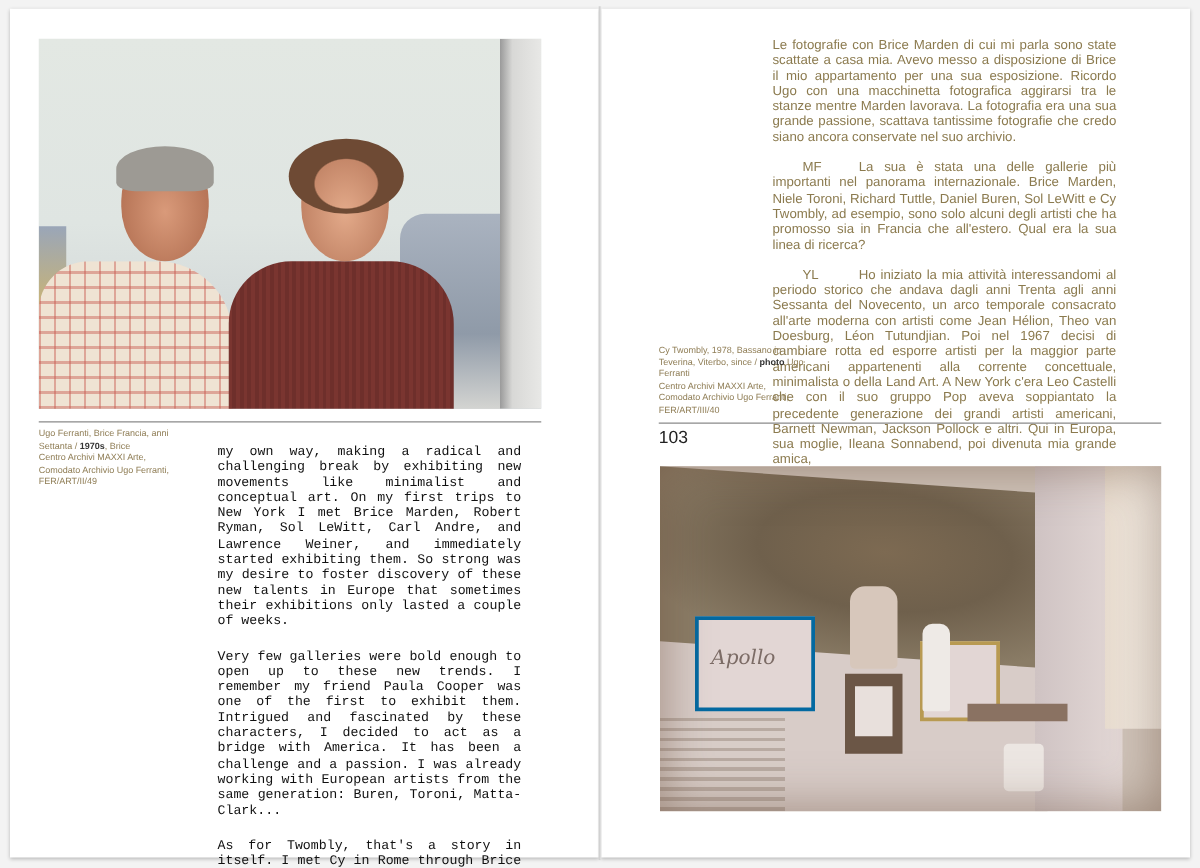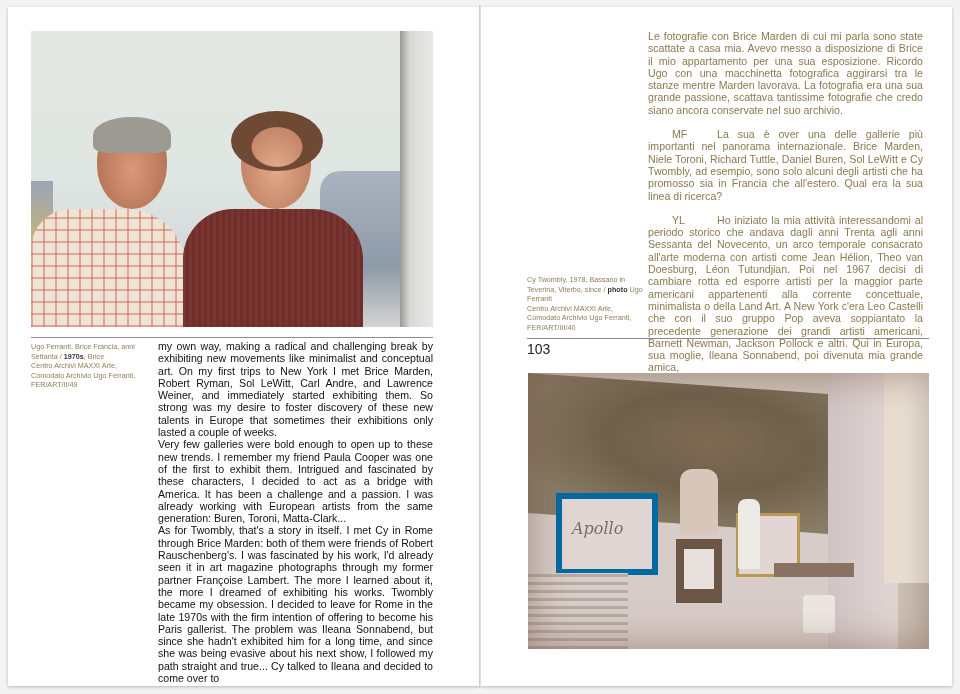--- a/index.html
+++ b/index.html
@@ -53,45 +53,45 @@
 
     .rule { position: absolute; height: 1px; background: #8a8a8a; }
     .rule-left { left: 31px; top: 337px; width: 402px; }
     .rule-right { left: 527px; top: 338px; width: 402px; }
 
     .body-en {
       position: absolute; left: 158px; top: 340px; width: 275px;
       font-size: 10.6px; line-height: 12.3px; color: #111;
       text-align: justify;
     }
-    .body-en p { margin: 0; }
+    .body-en p { margin: 16px; font-family: Liberation Mono, monospace; }
 
     .body-it {
-      position: absolute; left: 648px; top: 30px; width: 275px;
+      position: absolute; left: 618px; top: 30px; width: 275px;
       font-size: 10.6px; line-height: 12.3px; color: #8b7a4e;
       text-align: justify;
     }
     .body-it p { margin: 0 0 12px 0; }
     .speaker { display: inline-block; width: 45px; margin-left: 24px; }
 
     .page-number {
       position: absolute; left: 527px; top: 341px;
       font-size: 14px; color: #222;
     }
 
     
     .photo2 {
       position: absolute; left: 528px; top: 373px; width: 401px; height: 276px;
       background: #cfc3b9; overflow: hidden;
     }
     .photo2 .tapestry { position:absolute; left:0; top:0; width:300px; height:140px; background: radial-gradient(ellipse at 60% 40%, #7d6a52 0%, #6f604c 40%, #8a7c66 80%); transform: skewY(4deg); transform-origin: left top; }
     .photo2 .wall { position:absolute; left:0; top:110px; width:310px; height:170px; background:#d8ccc8; }
     .photo2 .rightwall { position:absolute; left:300px; top:0; width:70px; height:276px; background: linear-gradient(90deg,#cfc3c3,#e3d8d6); }
     .photo2 .window { position:absolute; right:0; top:0; width:45px; height:210px; background: linear-gradient(90deg,#e8dccf,#f5efe8); }
-    .photo2 .frame1 { position:absolute; left:28px; top:120px; width:90px; height:70px; border:6px solid #0369a1; background:#e2d6d4; }
+    .photo2 .frame1 { position:absolute; left:28px; top:120px; width:90px; height:70px; border:3px solid #0369a1; background:#e2d6d4; }
     .photo2 .frame1 span { position:absolute; left:10px; top:20px; font-size:16px; color:#7c6c66; font-family:"DejaVu Serif", serif; font-style: italic; }
     .photo2 .frame2 { position:absolute; left:208px; top:140px; width:58px; height:58px; border:3px solid #b89a52; background:#e2d6d4; }
     .photo2 .bed { position:absolute; left:0; top:200px; width:100px; height:76px; background: repeating-linear-gradient(0deg,#b8aaa2 0 3px,#d8cdc8 3px 8px); }
     .photo2 .statue { position:absolute; left:152px; top:96px; width:38px; height:66px; background:#d7c7bb; border-radius: 12px 12px 4px 4px; }
     .photo2 .cabinet { position:absolute; left:148px; top:166px; width:46px; height:64px; background:#6b5646; }
     .photo2 .cabinet i { position:absolute; left:8px; top:10px; width:30px; height:40px; background:#e8e0dc; }
     .photo2 .person { position:absolute; left:210px; top:126px; width:22px; height:70px; background:#eeeae6; border-radius: 8px 8px 2px 2px; }
     .photo2 .table { position:absolute; left:246px; top:190px; width:80px; height:14px; background:#8a7262; }
     .photo2 .pillow { position:absolute; left:275px; top:222px; width:32px; height:38px; background:#ece6e2; border-radius:4px; }
     .photo2 .vignette { position:absolute; inset:0; box-shadow: inset 0 0 40px rgba(110,80,60,0.55); }
@@ -125,21 +125,21 @@
 </div>
 
 <div class="body-en">
   <p>my own way, making a radical and challenging break by exhibiting new movements like minimalist and conceptual art. On my first trips to New York I met Brice Marden, Robert Ryman, Sol LeWitt, Carl Andre, and Lawrence Weiner, and immediately started exhibiting them. So strong was my desire to foster discovery of these new talents in Europe that sometimes their exhibitions only lasted a couple of weeks.</p>
   <p>Very few galleries were bold enough to open up to these new trends. I remember my friend Paula Cooper was one of the first to exhibit them. Intrigued and fascinated by these characters, I decided to act as a bridge with America. It has been a challenge and a passion. I was already working with European artists from the same generation: Buren, Toroni, Matta-Clark...</p>
   <p>As for Twombly, that's a story in itself. I met Cy in Rome through Brice Marden: both of them were friends of Robert Rauschenberg's. I was fascinated by his work, I'd already seen it in art magazine photographs through my former partner Françoise Lambert. The more I learned about it, the more I dreamed of exhibiting his works. Twombly became my obsession. I decided to leave for Rome in the late 1970s with the firm intention of offering to become his Paris gallerist. The problem was Ileana Sonnabend, but since she hadn't exhibited him for a long time, and since she was being evasive about his next show, I followed my path straight and true... Cy talked to Ileana and decided to come over to</p>
 </div>
 
 <div class="body-it">
   <p><span>Le fotografie con Brice Marden di cui mi parla sono state scattate a casa mia. Avevo messo a disposizione di Brice il mio appartamento per una sua esposizione. Ricordo Ugo con una macchinetta fotografica aggirarsi tra le stanze mentre Marden lavorava. La fotografia era una sua grande passione, scattava tantissime fotografie che credo siano ancora conservate nel suo archivio.</span></p>
-  <p><span class="speaker">MF</span><span>La sua è over una delle gallerie più importanti nel panorama internazionale. Brice Marden, Niele Toroni, Richard Tuttle, Daniel Buren, Sol LeWitt e Cy Twombly, ad esempio, sono solo alcuni degli artisti che ha promosso sia in Francia che all'estero. Qual era la sua linea di ricerca?</span></p>
+  <p><span class="speaker">MF</span><span>La sua è stata una delle gallerie più importanti nel panorama internazionale. Brice Marden, Niele Toroni, Richard Tuttle, Daniel Buren, Sol LeWitt e Cy Twombly, ad esempio, sono solo alcuni degli artisti che ha promosso sia in Francia che all'estero. Qual era la sua linea di ricerca?</span></p>
   <p><span class="speaker">YL</span><span>Ho iniziato la mia attività interessandomi al periodo storico che andava dagli anni Trenta agli anni Sessanta del Novecento, un arco temporale consacrato all'arte moderna con artisti come Jean Hélion, Theo van Doesburg, Léon Tutundjian. Poi nel 1967 decisi di cambiare rotta ed esporre artisti per la maggior parte americani appartenenti alla corrente concettuale, minimalista o della Land Art. A New York c'era Leo Castelli che con il suo gruppo Pop aveva soppiantato la precedente generazione dei grandi artisti americani, Barnett Newman, Jackson Pollock e altri. Qui in Europa, sua moglie, Ileana Sonnabend, poi divenuta mia grande amica,</span></p>
 </div>
 
 <div class="caption caption-right">
   <span>Cy Twombly, 1978, Bassano in Teverina, Viterbo, since / </span><b>photo</b><span> Ugo Ferranti</span><br>
   <span>Centro Archivi MAXXI Arte,</span><br>
   <span>Comodato Archivio Ugo Ferranti,</span><br>
   <span>FER/ART/III/40</span>
 </div>
 

